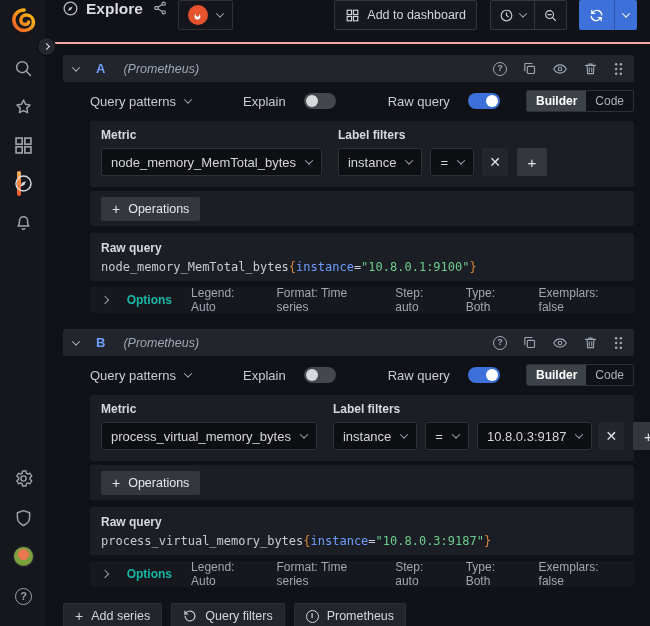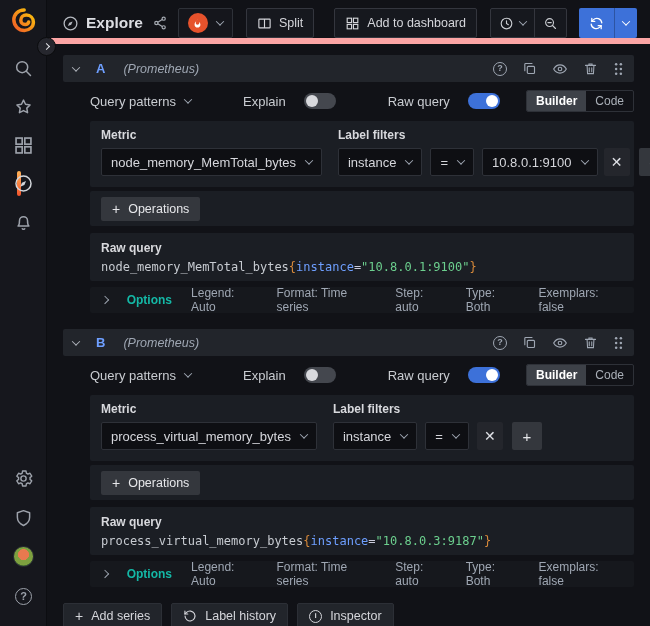--- a/index.html
+++ b/index.html
@@ -14,22 +14,22 @@
   .active-bar { position:absolute; left:17px; top:171px; width:4px; height:25px; border-radius:2px;
                 background:linear-gradient(180deg,#ffb357,#f3542c); }
   .avatar { width:21px; height:21px; border-radius:50%;
             background:radial-gradient(circle at 50% 40%, #e8794f 0 36%, #7da03f 38% 70%, #4e7a33 72% 100%);
             border:1px solid #2c2f36; }
   .expand-btn { position:absolute; left:37px; top:37px; width:19px; height:19px; border-radius:50%;
                 background:#26272e; border:1px solid #0b0c0e; display:flex; align-items:center; justify-content:center;
                 color:#e4e5e9; cursor:pointer; z-index:5; }
 
   
-  .topbar { position:absolute; left:47px; top:0; width:603px; height:44px; display:flex; align-items:center;
-            padding:8px 13px 0 15px; border-bottom:6px solid #fca5a5; background:#111217; }
+  .topbar { position:absolute; left:47px; top:0; width:603px; height:44px; display:flex; 
+            padding:0 13px 0 15px; border-bottom:2px solid #fca5a5; background:#111217; }
   .page-icon { color:#b6bac1; display:flex; }
   .page-title { font-size:15.5px; font-weight:600; color:#dcdde2; margin:0 9px 0 7px; }
   .share-ic { color:#a6abb3; display:flex; margin-right:10px; cursor:pointer; }
   .ds-picker { display:flex; align-items:center; gap:9px; height:30px; padding:0 9px; border:1px solid #2e3138;
                border-radius:2px; background:#15161c; cursor:pointer; }
   .prom-circle { width:20px; height:20px; border-radius:50%; background:#e6522c; display:flex; align-items:center; justify-content:center; }
   .tb-spacer { flex:1; }
   .tb-btn { display:flex; align-items:center; gap:7px; height:30px; padding:0 10px; border:1px solid #34363e;
             border-radius:2px; background:#16181e; color:#d5d6db; font-size:12.5px; font-weight:500; cursor:pointer; }
   .tb-group { display:flex; align-items:stretch; height:30px; border:1px solid #34363e; border-radius:2px;
@@ -194,27 +194,20 @@
     </span>
     <div class="ds-picker">
       <span class="prom-circle">
         <svg viewBox="0 0 24 24" width="13" height="13">
           <path fill="#fff" d="M12 2.5c.7 3.4-3.2 5-3.2 8.6 0 1.9 1.4 3.2 3.2 3.2s3.2-1.3 3.2-3.2c0-.6-.1-1.1-.3-1.7 1.5 1.2 2.5 2.9 2.5 4.7 0 3-2.4 5.4-5.4 5.4s-5.4-2.4-5.4-5.4c0-5 5.4-6.4 5.4-11.6z"></path>
         </svg>
       </span>
       <span class="chev" style="color:#9fa7b3"></span>
     </div>
     <div class="tb-spacer"></div>
-    <button class="tb-btn">
-      <svg viewBox="0 0 24 24" width="15" height="15" fill="none" stroke="currentColor" stroke-width="1.8">
-        <rect x="3" y="5" width="18" height="14" rx="1"></rect>
-          <path d="M12 5v14"></path>
-      </svg>
-      <span>Split</span>
-    </button>
     <button class="tb-btn gap8">
       <svg viewBox="0 0 24 24" width="15" height="15" fill="none" stroke="currentColor" stroke-width="1.8">
         <rect x="3.5" y="3.5" width="7" height="7"></rect>
           <rect x="13.5" y="3.5" width="7" height="7"></rect>
         <rect x="3.5" y="13.5" width="7" height="7"></rect>
           <rect x="13.5" y="13.5" width="7" height="7"></rect>
       </svg>
       <span>Add to dashboard</span>
     </button>
     <div class="tb-group">
@@ -310,137 +303,20 @@
           <span class="mode-group">
             <span class="mode-seg sel">Builder</span>
             <span class="mode-seg">Code</span>
           </span>
         </div>
         <div class="section sec-metric">
           <div>
             <div class="fld-label">Metric</div>
             <div class="selectbox">
               <span>node_memory_MemTotal_bytes</span>
-              <span class="chev"></span>
-            </div>
-          </div>
-          <div>
-            <div class="fld-label">Label filters</div>
-            <div class="fld-row">
-              <div class="selectbox mr8">
-                <span>instance</span>
-                <span class="chev"></span>
-              </div>
-              <div class="selectbox mr8">
-                <span>=</span>
-                <span class="chev"></span>
-              </div>
-              <div class="selectbox mr6">
-                <span>10.8.0.1:9100</span>
-                <span class="chev"></span>
-              </div>
-              <span class="xbtn">
-                  <span>✕</span>
-                </span>
-              <span class="plusbtn">
-                  <span>+</span>
-                </span>
-            </div>
-          </div>
-        </div>
-        <div class="section sec-ops">
-          <span class="ops-btn">
-            <span style="font-size:14px">+</span>
-            <span>Operations</span>
-          </span>
-        </div>
-        <div class="section sec-raw">
-          <div class="raw-label">Raw query</div>
-          <div class="code-line"><span class="tok-metric">node_memory_MemTotal_bytes</span><span class="tok-brace">{</span><span class="tok-label">instance</span><span class="tok-eq">=</span><span class="tok-str">"10.8.0.1:9100"</span><span class="tok-brace">}</span></div>
-        </div>
-        <div class="options-row">
-          <span class="chev right"></span>
-          <span class="ob">Options</span>
-          <span>Legend: Auto</span>
-          <span>Format: Time series</span>
-          <span>Step: auto</span>
-          <span>Type: Both</span>
-          <span>Exemplars: false</span>
-        </div>
-      </div>
-    </section>
-
-    <section class="qcard">
-      <div class="qheader">
-        <span class="chev"></span>
-        <span class="qref">B</span>
-        <span class="qds">(Prometheus)</span>
-        <span class="qh-spacer"></span>
-        <span class="qh-icons">
-          <span>
-              <span class="icon-circle">?</span>
-            </span>
-          <span>
-            <svg viewBox="0 0 24 24" width="15" height="15" fill="none" stroke="currentColor" stroke-width="1.8" stroke-linecap="round">
-              <rect x="8.5" y="8.5" width="11.5" height="11.5" rx="1.5"></rect>
-                <path d="M4.5 15.5V5.3A1.3 1.3 0 0 1 5.8 4H16"></path>
-            </svg>
-          </span>
-          <span>
-            <svg viewBox="0 0 24 24" width="16" height="16" fill="none" stroke="currentColor" stroke-width="1.7">
-              <path d="M2.5 12S6 5.9 12 5.9 21.5 12 21.5 12 18 18.1 12 18.1 2.5 12 2.5 12z"></path>
-                <circle cx="12" cy="12" r="2.7"></circle>
-            </svg>
-          </span>
-          <span>
-            <svg viewBox="0 0 24 24" width="15" height="15" fill="none" stroke="currentColor" stroke-width="1.7" stroke-linecap="round">
-              <path d="M4 7h16M9.5 7V4.8h5V7M6.5 7l.8 13.2h9.4L17.5 7M10 11v6M14 11v6"></path>
-            </svg>
-          </span>
-          <span>
-            <svg viewBox="0 0 14 20" width="11" height="16" fill="currentColor">
-              <circle cx="4" cy="4" r="1.6"></circle>
-                <circle cx="10" cy="4" r="1.6"></circle>
-                <circle cx="4" cy="10" r="1.6"></circle>
-              <circle cx="10" cy="10" r="1.6"></circle>
-                <circle cx="4" cy="16" r="1.6"></circle>
-                <circle cx="10" cy="16" r="1.6"></circle>
-            </svg>
-          </span>
-        </span>
-      </div>
-      <div class="qbody">
-        <div class="qtoolbar">
-          <span class="qt-item">
-            <span>Query patterns</span>
-            <span class="chev" style="color:#9fa7b3"></span>
-          </span>
-          <span class="qt-item lbl-gap">
-            <span>Explain</span>
-            <span class="toggle">
-                <span class="knob"></span>
-              </span>
-          </span>
-          <span class="qt-item lbl-gap">
-            <span>Raw query</span>
-            <span class="toggle on">
-                <span class="knob"></span>
-              </span>
-          </span>
-          <span class="tb-spacer"></span>
-          <span class="mode-group">
-            <span class="mode-seg sel">Builder</span>
-            <span class="mode-seg">Code</span>
-          </span>
-        </div>
-        <div class="section sec-metric">
-          <div>
-            <div class="fld-label">Metric</div>
-            <div class="selectbox">
-              <span>process_virtual_memory_bytes</span>
               <span class="chev"></span>
             </div>
           </div>
           <div>
             <div class="fld-label">Label filters</div>
             <div class="fld-row">
               <div class="selectbox mr8">
                 <span>instance</span>
                 <span class="chev"></span>
               </div>
@@ -458,20 +334,137 @@
           </div>
         </div>
         <div class="section sec-ops">
           <span class="ops-btn">
             <span style="font-size:14px">+</span>
             <span>Operations</span>
           </span>
         </div>
         <div class="section sec-raw">
           <div class="raw-label">Raw query</div>
+          <div class="code-line"><span class="tok-metric">node_memory_MemTotal_bytes</span><span class="tok-brace">{</span><span class="tok-label">instance</span><span class="tok-eq">=</span><span class="tok-str">"10.8.0.1:9100"</span><span class="tok-brace">}</span></div>
+        </div>
+        <div class="options-row">
+          <span class="chev right"></span>
+          <span class="ob">Options</span>
+          <span>Legend: Auto</span>
+          <span>Format: Time series</span>
+          <span>Step: auto</span>
+          <span>Type: Both</span>
+          <span>Exemplars: false</span>
+        </div>
+      </div>
+    </section>
+
+    <section class="qcard">
+      <div class="qheader">
+        <span class="chev"></span>
+        <span class="qref">B</span>
+        <span class="qds">(Prometheus)</span>
+        <span class="qh-spacer"></span>
+        <span class="qh-icons">
+          <span>
+              <span class="icon-circle">?</span>
+            </span>
+          <span>
+            <svg viewBox="0 0 24 24" width="15" height="15" fill="none" stroke="currentColor" stroke-width="1.8" stroke-linecap="round">
+              <rect x="8.5" y="8.5" width="11.5" height="11.5" rx="1.5"></rect>
+                <path d="M4.5 15.5V5.3A1.3 1.3 0 0 1 5.8 4H16"></path>
+            </svg>
+          </span>
+          <span>
+            <svg viewBox="0 0 24 24" width="16" height="16" fill="none" stroke="currentColor" stroke-width="1.7">
+              <path d="M2.5 12S6 5.9 12 5.9 21.5 12 21.5 12 18 18.1 12 18.1 2.5 12 2.5 12z"></path>
+                <circle cx="12" cy="12" r="2.7"></circle>
+            </svg>
+          </span>
+          <span>
+            <svg viewBox="0 0 24 24" width="15" height="15" fill="none" stroke="currentColor" stroke-width="1.7" stroke-linecap="round">
+              <path d="M4 7h16M9.5 7V4.8h5V7M6.5 7l.8 13.2h9.4L17.5 7M10 11v6M14 11v6"></path>
+            </svg>
+          </span>
+          <span>
+            <svg viewBox="0 0 14 20" width="11" height="16" fill="currentColor">
+              <circle cx="4" cy="4" r="1.6"></circle>
+                <circle cx="10" cy="4" r="1.6"></circle>
+                <circle cx="4" cy="10" r="1.6"></circle>
+              <circle cx="10" cy="10" r="1.6"></circle>
+                <circle cx="4" cy="16" r="1.6"></circle>
+                <circle cx="10" cy="16" r="1.6"></circle>
+            </svg>
+          </span>
+        </span>
+      </div>
+      <div class="qbody">
+        <div class="qtoolbar">
+          <span class="qt-item">
+            <span>Query patterns</span>
+            <span class="chev" style="color:#9fa7b3"></span>
+          </span>
+          <span class="qt-item lbl-gap">
+            <span>Explain</span>
+            <span class="toggle">
+                <span class="knob"></span>
+              </span>
+          </span>
+          <span class="qt-item lbl-gap">
+            <span>Raw query</span>
+            <span class="toggle on">
+                <span class="knob"></span>
+              </span>
+          </span>
+          <span class="tb-spacer"></span>
+          <span class="mode-group">
+            <span class="mode-seg sel">Builder</span>
+            <span class="mode-seg">Code</span>
+          </span>
+        </div>
+        <div class="section sec-metric">
+          <div>
+            <div class="fld-label">Metric</div>
+            <div class="selectbox">
+              <span>process_virtual_memory_bytes</span>
+              <span class="chev"></span>
+            </div>
+          </div>
+          <div>
+            <div class="fld-label">Label filters</div>
+            <div class="fld-row">
+              <div class="selectbox mr8">
+                <span>instance</span>
+                <span class="chev"></span>
+              </div>
+              <div class="selectbox mr8">
+                <span>=</span>
+                <span class="chev"></span>
+              </div>
+              <div class="selectbox mr6">
+                <span>10.8.0.3:9187</span>
+                <span class="chev"></span>
+              </div>
+              <span class="xbtn">
+                  <span>✕</span>
+                </span>
+              <span class="plusbtn">
+                  <span>+</span>
+                </span>
+            </div>
+          </div>
+        </div>
+        <div class="section sec-ops">
+          <span class="ops-btn">
+            <span style="font-size:14px">+</span>
+            <span>Operations</span>
+          </span>
+        </div>
+        <div class="section sec-raw">
+          <div class="raw-label">Raw query</div>
           <div class="code-line"><span class="tok-metric">process_virtual_memory_bytes</span><span class="tok-brace">{</span><span class="tok-label">instance</span><span class="tok-eq">=</span><span class="tok-str">"10.8.0.3:9187"</span><span class="tok-brace">}</span></div>
         </div>
         <div class="options-row">
           <span class="chev right"></span>
           <span class="ob">Options</span>
           <span>Legend: Auto</span>
           <span>Format: Time series</span>
           <span>Step: auto</span>
           <span>Type: Both</span>
           <span>Exemplars: false</span>
@@ -482,22 +475,22 @@
     <div class="footer-row">
       <button class="foot-btn">
         <span style="font-size:14px">+</span>
         <span>Add series</span>
       </button>
       <button class="foot-btn">
         <svg viewBox="0 0 24 24" width="14" height="14" fill="none" stroke="currentColor" stroke-width="1.9" stroke-linecap="round">
           <path d="M3.5 12a8.5 8.5 0 1 0 2.6-6.1L3.3 8.5"></path>
             <path d="M3.3 3.6v4.9h4.9"></path>
         </svg>
-        <span>Label history</span>
+        <span>Query filters</span>
       </button>
       <button class="foot-btn">
         <span class="icon-circle" style="width:13px;height:13px;font-size:8px">i</span>
-        <span>Inspector</span>
+        <span>Prometheus</span>
       </button>
     </div>
 
   </main>
 </div>
 
 </body></html>

